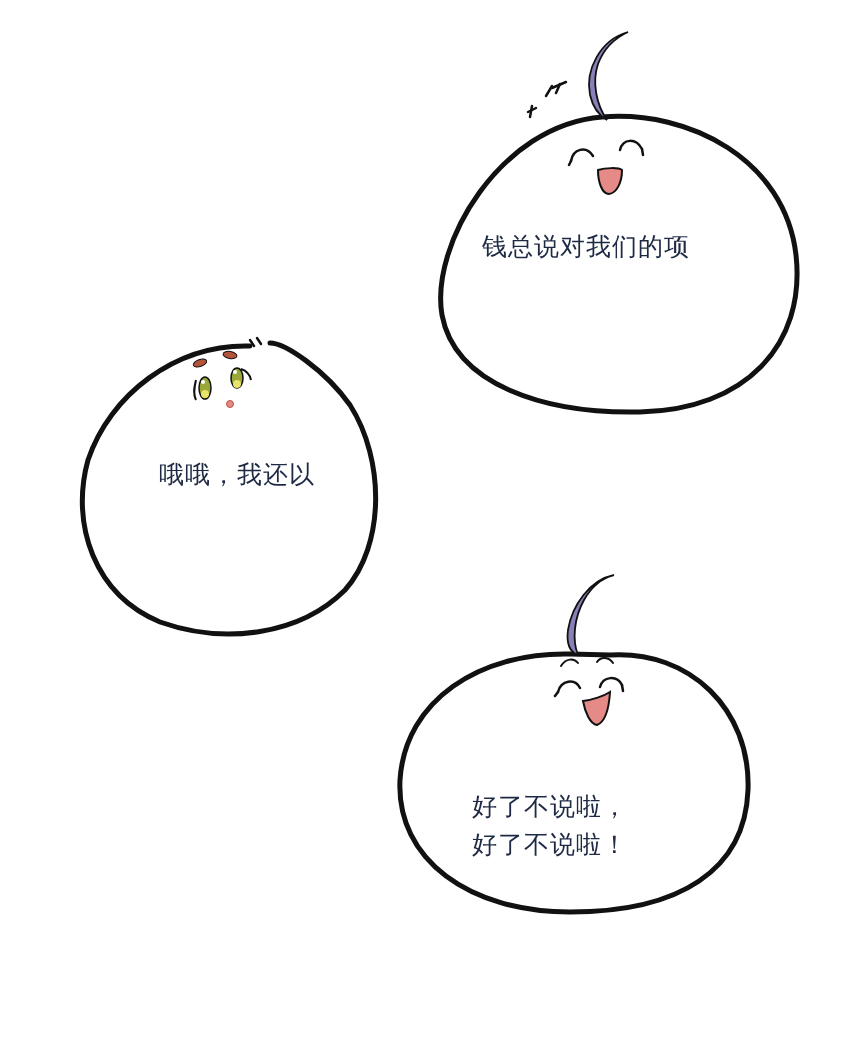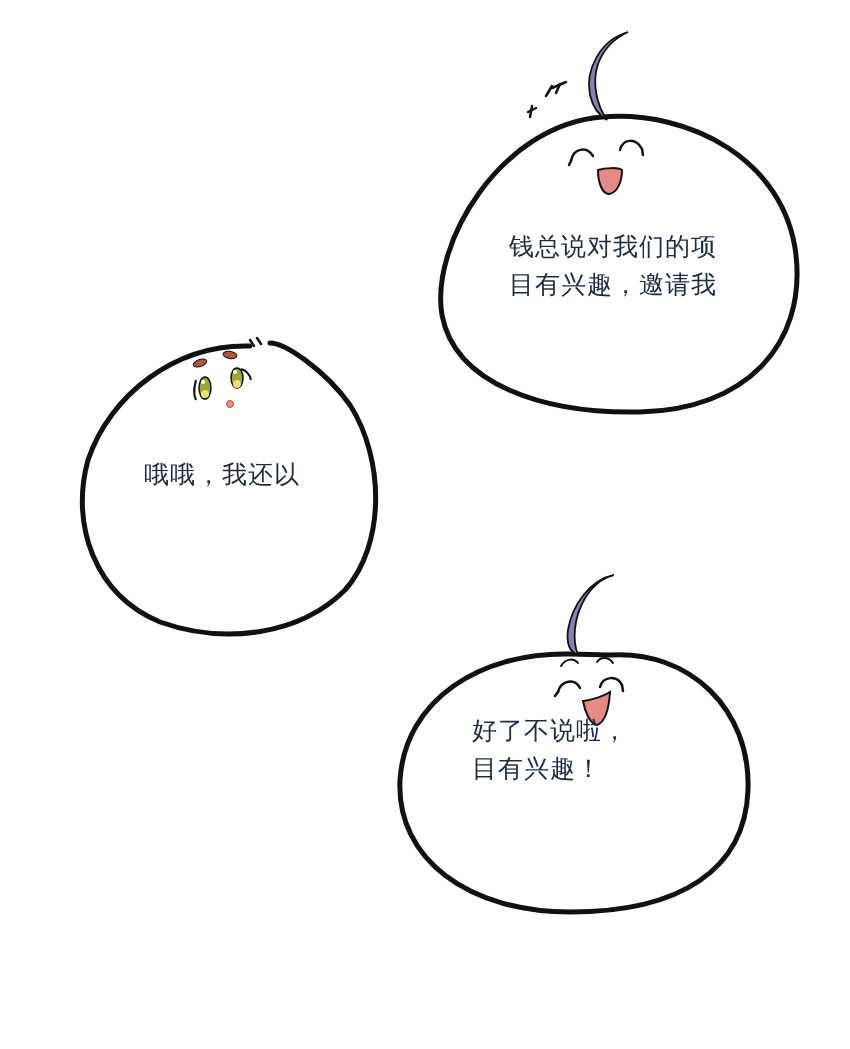--- a/index.html
+++ b/index.html
@@ -83,25 +83,24 @@
       <path d="M558,692 C561,680 575,678 580,688"></path>
       <line x1="558" y1="692" x2="555" y2="696"></line>
       <path d="M600,687 C603,676 617,675 622,685"></path>
       <line x1="622" y1="685" x2="623" y2="691"></line>
     </g>
 
     <path d="M583,701 C592,700 604,696 610,692 C609,708 605,722 597,725 C590,724 585,712 583,701 Z" fill="#e58a86" stroke="#111" stroke-width="2"></path>
   </g>
 </svg>
 
-<div class="bubble-text" style="left:509px; top:228px;">
+<div class="bubble-text" style="left:482px; top:228px;">
   <span class="line">钱总说对我们的项</span>
-  <span class="line">目有兴趣，邀请我</span>
 </div>
 
-<div class="bubble-text" style="left:144px; top:456px;">
+<div class="bubble-text" style="left:159px; top:456px;">
   <span class="line">哦哦，我还以</span>
 </div>
 
-<div class="bubble-text" style="left:472px; top:712px;">
+<div class="bubble-text" style="left:472px; top:788px;">
   <span class="line">好了不说啦，</span>
-  <span class="line">目有兴趣！</span>
+  <span class="line">好了不说啦！</span>
 </div>
 
 </body></html>

